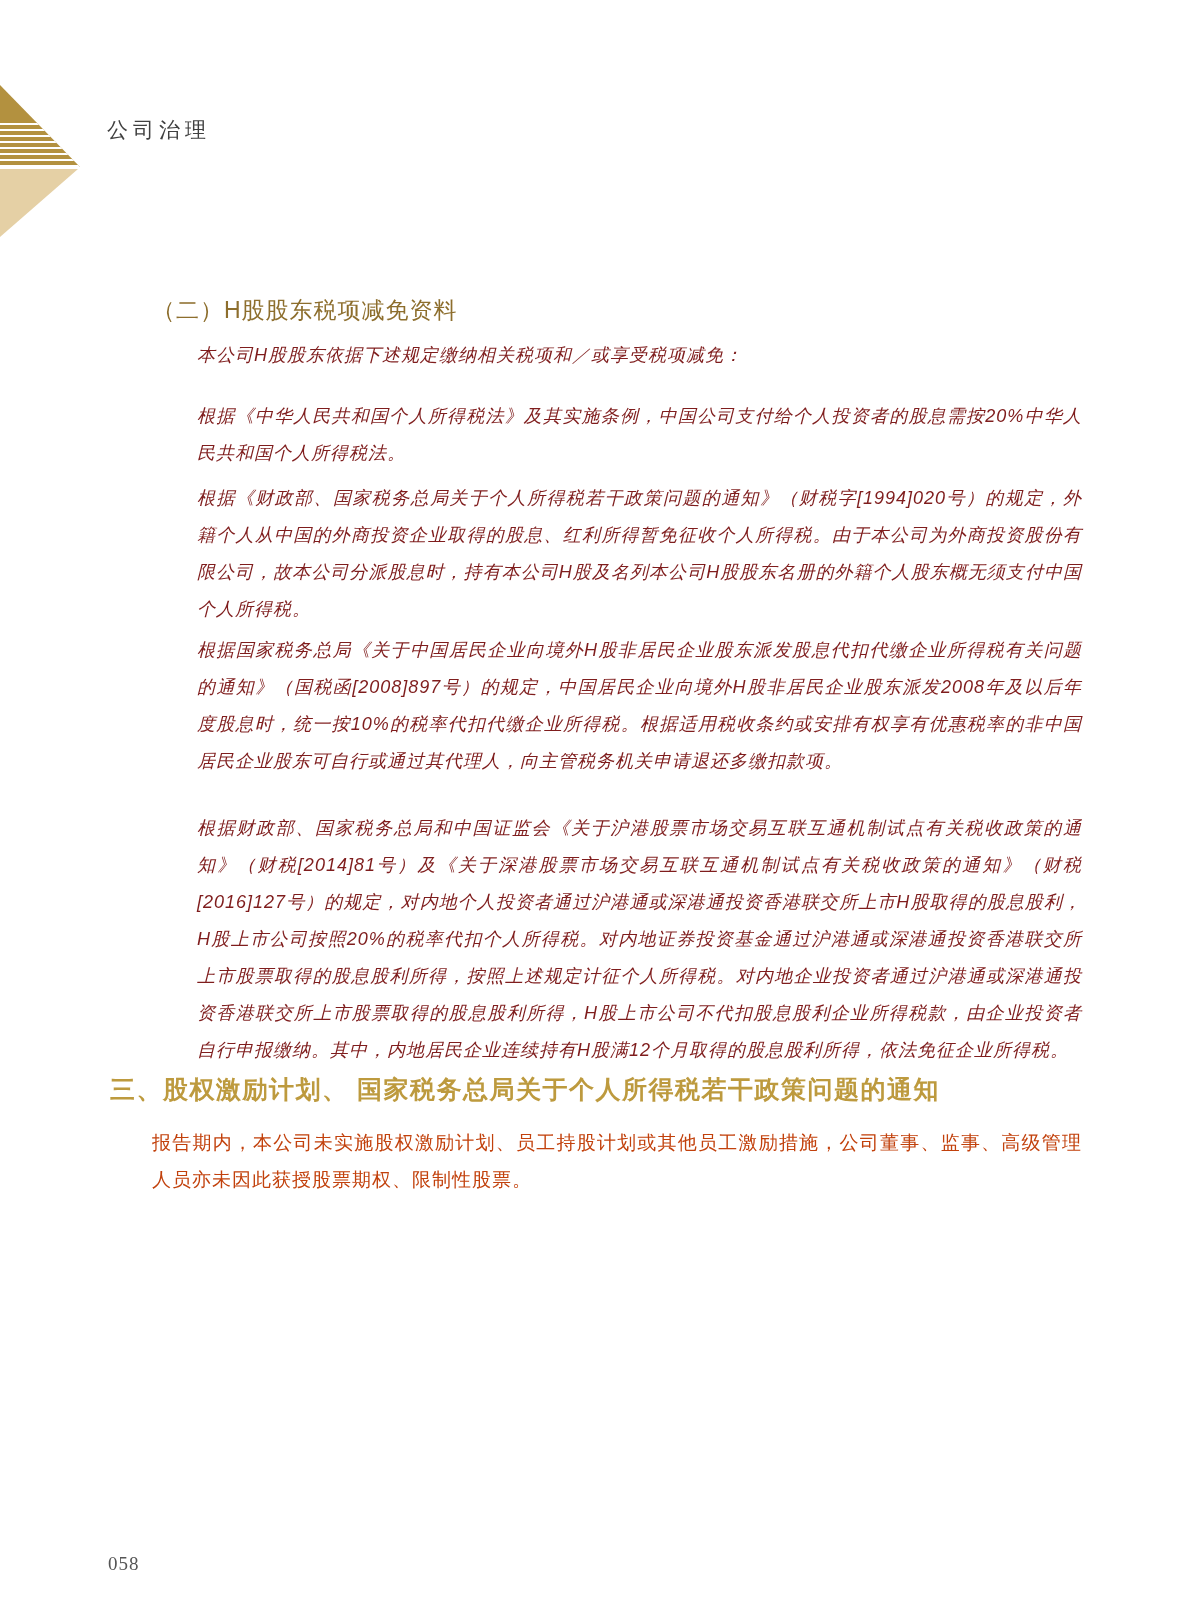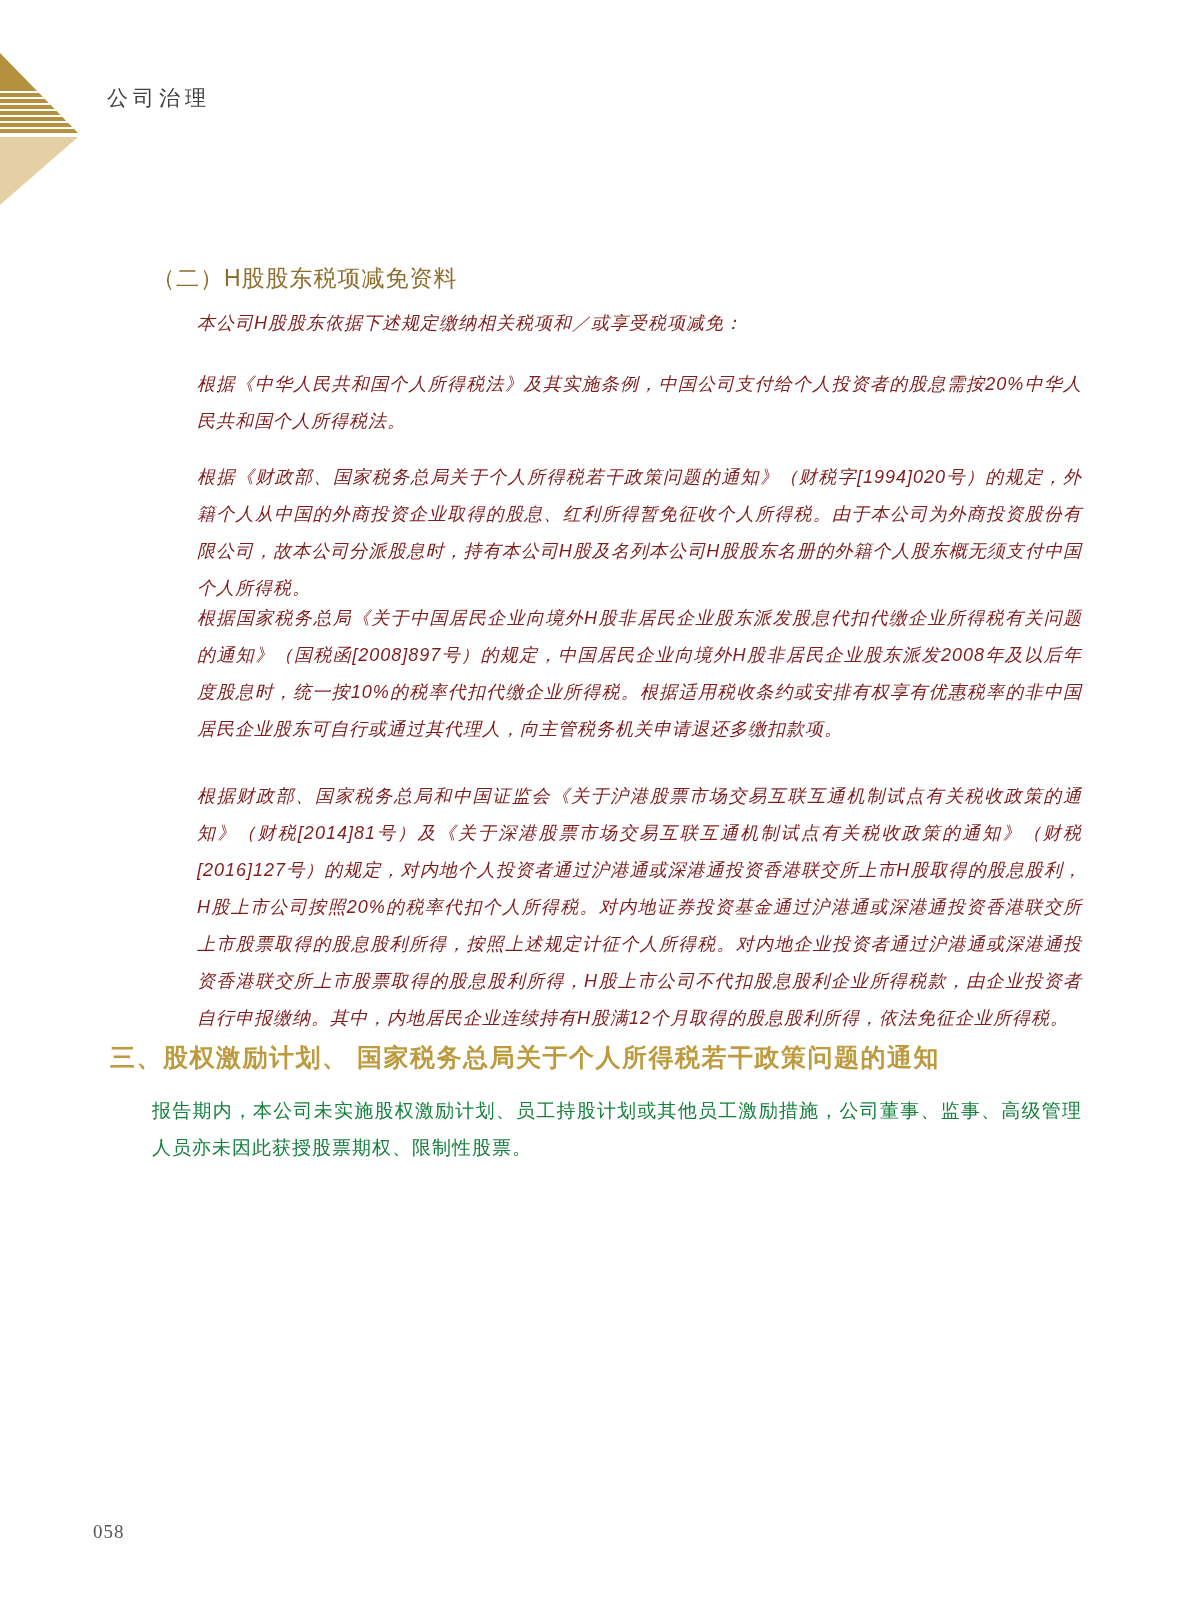--- a/index.html
+++ b/index.html
@@ -4,21 +4,21 @@
 <style>
   html,body { margin:0; padding:0; }
   body {
     width:1190px; height:1615px;
     background:#ffffff;
     position:relative;
     font-family:"Liberation Sans","DejaVu Sans",sans-serif;
     color:#595757;
     overflow:hidden;
   }
-  .abs { position:absolute; }
+  .abs { position:absolute;margin-top:32px; }
 
   
   .tri-wrap { left:0; top:53px; width:80px; height:152px; }
   .tri-top {
     position:absolute; left:0; top:0; width:80px; height:82px;
     background:#b3913f;
     clip-path:polygon(0 0, 100% 100%, 0 100%);
   }
   .tri-top .stripes {
     position:absolute; left:0; bottom:0; width:100%; height:48px;
@@ -42,38 +42,38 @@
     letter-spacing:1px;
   }
 
   .para {
     left:197px; width:885px;
     font-size:18px; line-height:37px; letter-spacing:1px;
     text-align:justify; color:#7f1d1d;font-style:italic;
   }
   .p1 { top:305px; }
   .p2 { top:366px; }
-  .p3 { top:459px; }
+  .p3 { top:448px; }
   .p4 { top:600px; }
   .p5 { top:778px; }
 
   .s3-title {
     left:110px; top:1041px; width:960px;
     font-size:25px; font-weight:bold; color:#bd9a3e;
     letter-spacing:1.5px;
   }
 
   .p6 {
     left:152px; top:1092px; width:930px;
     font-size:19px; line-height:37px; letter-spacing:1px;
-    text-align:justify; color:#15803d;
+    text-align:justify; color:#c2410c;
   }
 
   .page-number {
-    left:93px; top:1521px;
+    left:108px; top:1521px;
     font-family:"Liberation Serif","DejaVu Serif",serif;
     font-size:19px; color:#555555; letter-spacing:1px;
   }
 </style>
 </head>
 <body>
 
 <div class="abs tri-wrap">
   <div class="tri-top">
     <div class="stripes"></div>

